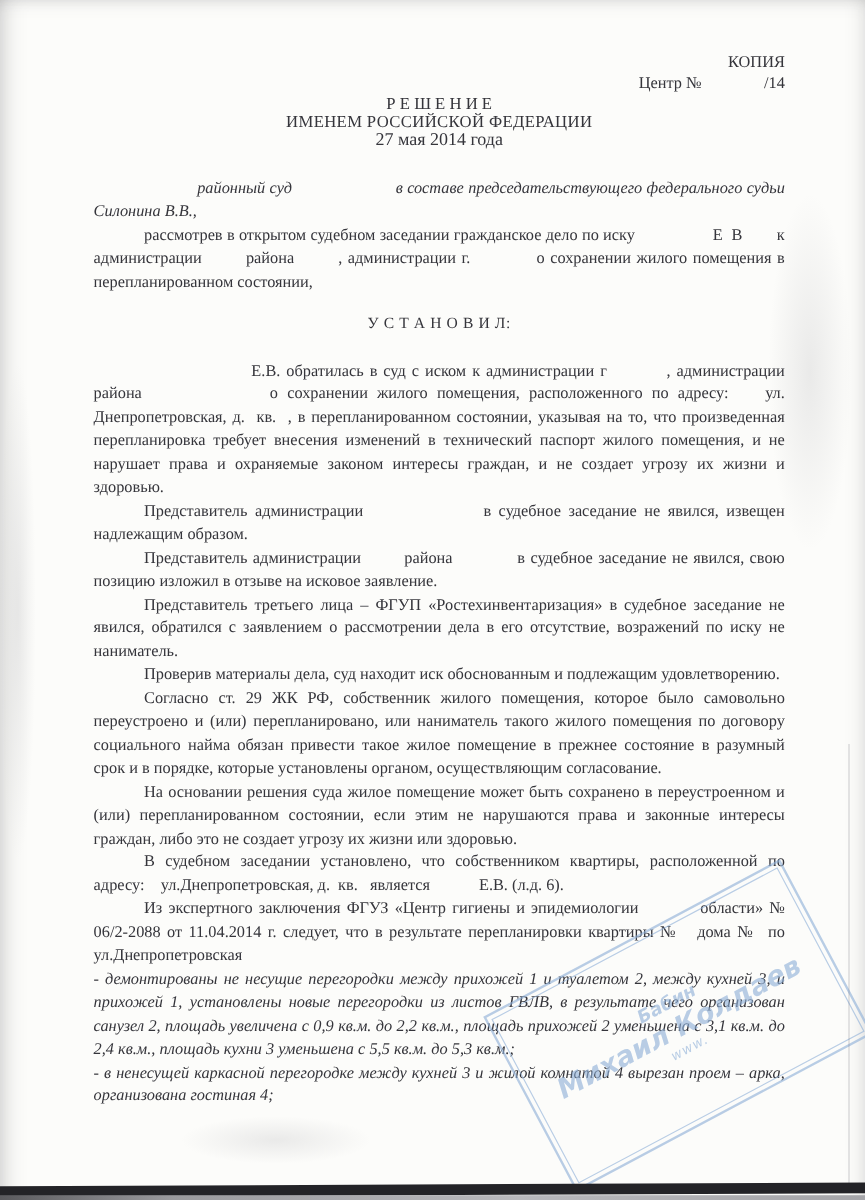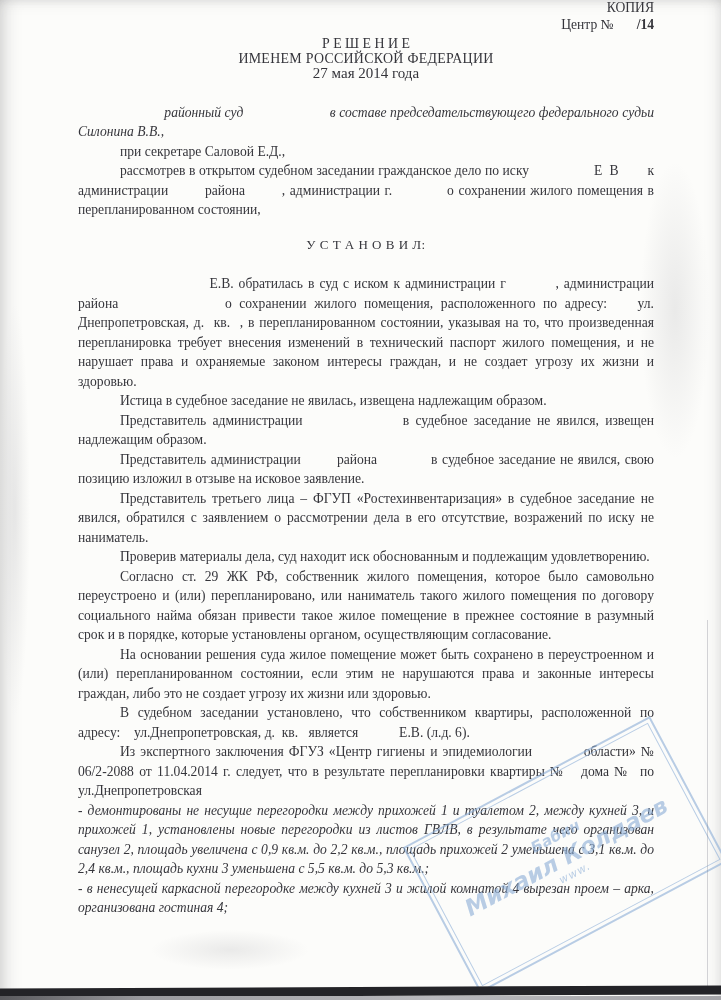--- a/index.html
+++ b/index.html
@@ -15,26 +15,27 @@
     overflow: hidden;
     color: #35353b;
     box-shadow: inset 14px 0 20px -14px rgba(90,90,95,.38),
                 inset -12px 0 18px -14px rgba(90,90,95,.28),
                 inset 0 10px 16px -12px rgba(90,90,95,.25);
   }
   .content {
     position: relative;
     margin-left: 78px;
     width: 576px;
+    padding-top: 44px;
     font-size: 13.6px;
     line-height: 19.5px;
   }
   
   .corner { text-align: right; line-height: 16.5px; }
-  .corner .case-number { display: inline-block; margin-left: 23px; font-weight: bold; }
+  .corner .case-number { display: inline-block; margin-left: 52px; }
   
   .title-block { text-align: center; margin-top: 3px; line-height: 15.2px; font-size: 13.9px; }
   .title-block .t2 { letter-spacing: .3px; }
   .title-block .t-date { font-size: 15px; }
   
   .doc-body { margin-top: 21px; text-align: justify; }
   .doc-body p { margin: 0; }
   p.indent { text-indent: 42px; }
   p.plain  { text-indent: 0; font-style: italic; }
   .established {
@@ -107,27 +108,25 @@
 
     <div class="title-block">
       <div class="t1">Р Е Ш Е Н И Е</div>
       <div class="t2">ИМЕНЕМ РОССИЙСКОЙ ФЕДЕРАЦИИ</div>
       <div class="t-date">27 мая 2014 года</div>
     </div>
 
     <div class="doc-body">
       <div id="intro-container">
           <p class="plain">&nbsp;&nbsp;&nbsp;&nbsp;&nbsp;&nbsp;&nbsp;&nbsp;&nbsp;&nbsp;&nbsp;&nbsp;&nbsp;&nbsp;&nbsp;&nbsp;&nbsp;&nbsp;&nbsp;&nbsp;&nbsp;&nbsp;&nbsp;&nbsp;районный суд&nbsp;&nbsp;&nbsp;&nbsp;&nbsp;&nbsp;&nbsp;&nbsp;&nbsp;&nbsp;&nbsp;&nbsp;&nbsp;&nbsp;&nbsp;&nbsp;&nbsp;&nbsp;&nbsp;&nbsp;&nbsp;&nbsp;&nbsp;&nbsp;в составе председательствующего федерального судьи Силонина В.В.,</p>
-          <p class="indent">при секретаре Саловой Е.Д.,</p>
           <p class="indent">рассмотрев в открытом судебном заседании гражданское дело по иску&nbsp;&nbsp;&nbsp;&nbsp;&nbsp;&nbsp;&nbsp;&nbsp;&nbsp;&nbsp;&nbsp;&nbsp;&nbsp;&nbsp;&nbsp;&nbsp;&nbsp;&nbsp;Е&nbsp;&nbsp;В&nbsp;&nbsp;&nbsp;&nbsp;&nbsp;&nbsp;&nbsp;&nbsp;к администрации&nbsp;&nbsp;&nbsp;&nbsp;&nbsp;&nbsp;&nbsp;&nbsp;района&nbsp;&nbsp;&nbsp;&nbsp;&nbsp;&nbsp;&nbsp;&nbsp;, администрации г.&nbsp;&nbsp;&nbsp;&nbsp;&nbsp;&nbsp;&nbsp;&nbsp;&nbsp;&nbsp;&nbsp;&nbsp;о сохранении жилого помещения в перепланированном состоянии,</p>
         </div>
       <div class="established">У С Т А Н О В И Л:</div>
       <div id="body-container">
           <p class="indent">&nbsp;&nbsp;&nbsp;&nbsp;&nbsp;&nbsp;&nbsp;&nbsp;&nbsp;&nbsp;&nbsp;&nbsp;&nbsp;&nbsp;&nbsp;&nbsp;&nbsp;&nbsp;Е.В. обратилась в суд с иском к администрации г&nbsp;&nbsp;&nbsp;&nbsp;&nbsp;&nbsp;&nbsp;&nbsp;&nbsp;&nbsp;, администрации района&nbsp;&nbsp;&nbsp;&nbsp;&nbsp;&nbsp;&nbsp;&nbsp;&nbsp;&nbsp;&nbsp;&nbsp;&nbsp;&nbsp;о сохранении жилого помещения, расположенного по адресу:&nbsp;&nbsp;&nbsp;&nbsp;ул. Днепропетровская, д.&nbsp;&nbsp;кв.&nbsp;&nbsp;, в перепланированном состоянии, указывая на то, что произведенная перепланировка требует внесения изменений в технический паспорт жилого помещения, и не нарушает права и охраняемые законом интересы граждан, и не создает угрозу их жизни и здоровью.</p>
-          <p class="indent">Истица в судебное заседание не явилась, извещена надлежащим образом.</p>
           <p class="indent">Представитель администрации&nbsp;&nbsp;&nbsp;&nbsp;&nbsp;&nbsp;&nbsp;&nbsp;&nbsp;&nbsp;&nbsp;&nbsp;&nbsp;&nbsp;&nbsp;&nbsp;в судебное заседание не явился, извещен надлежащим образом.</p>
           <p class="indent">Представитель администрации&nbsp;&nbsp;&nbsp;&nbsp;&nbsp;&nbsp;&nbsp;&nbsp;района&nbsp;&nbsp;&nbsp;&nbsp;&nbsp;&nbsp;&nbsp;&nbsp;&nbsp;&nbsp;&nbsp;&nbsp;в судебное заседание не явился, свою позицию изложил в отзыве на исковое заявление.</p>
           <p class="indent">Представитель третьего лица – ФГУП «Ростехинвентаризация» в судебное заседание не явился, обратился с заявлением о рассмотрении дела в его отсутствие, возражений по иску не наниматель.</p>
           <p class="indent">Проверив материалы дела, суд находит иск обоснованным и подлежащим удовлетворению.</p>
           <p class="indent">Согласно ст. 29 ЖК РФ, собственник жилого помещения, которое было самовольно переустроено и (или) перепланировано, или наниматель такого жилого помещения по договору социального найма обязан привести такое жилое помещение в прежнее состояние в разумный срок и в порядке, которые установлены органом, осуществляющим согласование.</p>
           <p class="indent">На основании решения суда жилое помещение может быть сохранено в переустроенном и (или) перепланированном состоянии, если этим не нарушаются права и законные интересы граждан, либо это не создает угрозу их жизни или здоровью.</p>
           <p class="indent">В судебном заседании установлено, что собственником квартиры, расположенной по адресу:&nbsp;&nbsp;&nbsp;&nbsp;ул.Днепропетровская, д.&nbsp;&nbsp;кв.&nbsp;&nbsp;&nbsp;является&nbsp;&nbsp;&nbsp;&nbsp;&nbsp;&nbsp;&nbsp;&nbsp;&nbsp;&nbsp;&nbsp;&nbsp;Е.В. (л.д. 6).</p>
           <p class="indent">Из экспертного заключения ФГУЗ «Центр гигиены и эпидемиологии&nbsp;&nbsp;&nbsp;&nbsp;&nbsp;&nbsp;&nbsp;&nbsp;&nbsp;&nbsp;области» № 06/2-2088 от 11.04.2014 г. следует, что в результате перепланировки квартиры №&nbsp;&nbsp;&nbsp;дома №&nbsp;&nbsp;по ул.Днепропетровская</p>
           <p class="plain">- демонтированы не несущие перегородки между прихожей 1 и туалетом 2, между кухней 3, и прихожей 1, установлены новые перегородки из листов ГВЛВ, в результате чего организован санузел 2, площадь увеличена с 0,9 кв.м. до 2,2 кв.м., площадь прихожей 2 уменьшена с 3,1 кв.м. до 2,4 кв.м., площадь кухни 3 уменьшена с 5,5 кв.м. до 5,3 кв.м.;</p>
           <p class="plain">- в ненесущей каркасной перегородке между кухней 3 и жилой комнатой 4 вырезан проем – арка, организована гостиная 4;</p>

